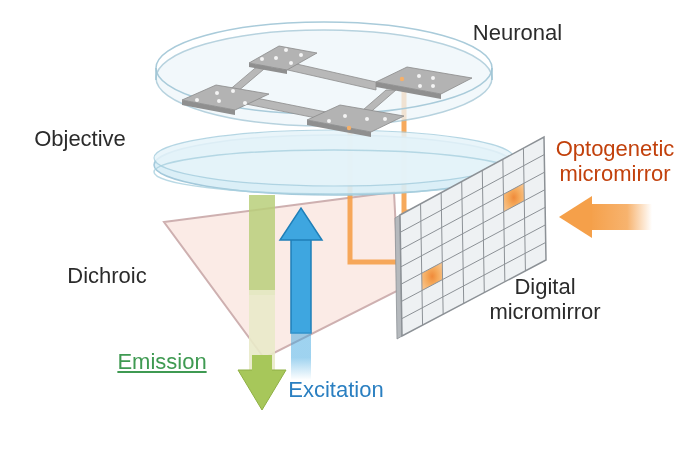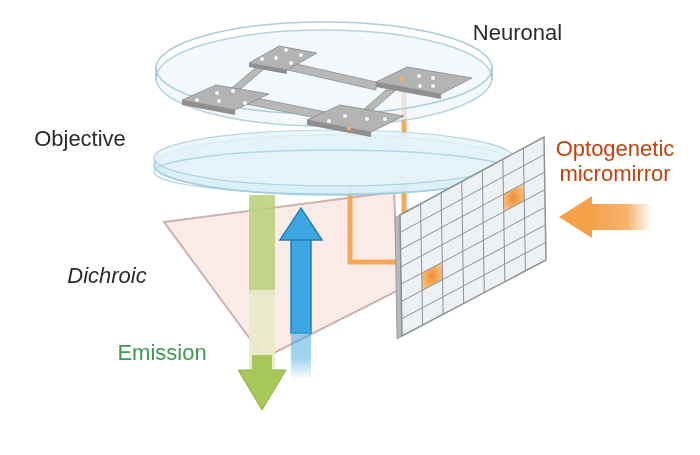--- a/index.html
+++ b/index.html
@@ -156,19 +156,24 @@
 
 <div class="lbl dark" style="left:20px; top:126px; width:120px;">
   <div>Objective</div>
 </div>
 
 <div class="lbl orange" style="left:540px; top:136px; width:150px;">
   <div>Optogenetic</div>
   <div>micromirror</div>
 </div>
 
-<div class="lbl dark" style="left:52px; top:263px; width:110px;font-style:italic;">
+<div class="lbl dark" style="left:52px; top:263px; width:110px;">
   <div>Dichroic</div>
 </div>
 
+<div class="lbl dark" style="left:475px; top:274px; width:140px;">
+  <div>Digital</div>
+  <div>micromirror</div>
+</div>
 
-<div class="lbl green" style="left:106px; top:340px; width:112px;">Emission</div>
+<div class="lbl green" style="left:106px; top:349px; width:112px;text-decoration:underline;">Emission</div>
+<div class="lbl blue" style="left:276px; top:377px; width:120px;">Excitation</div>
 </div>
 
 </body></html>

